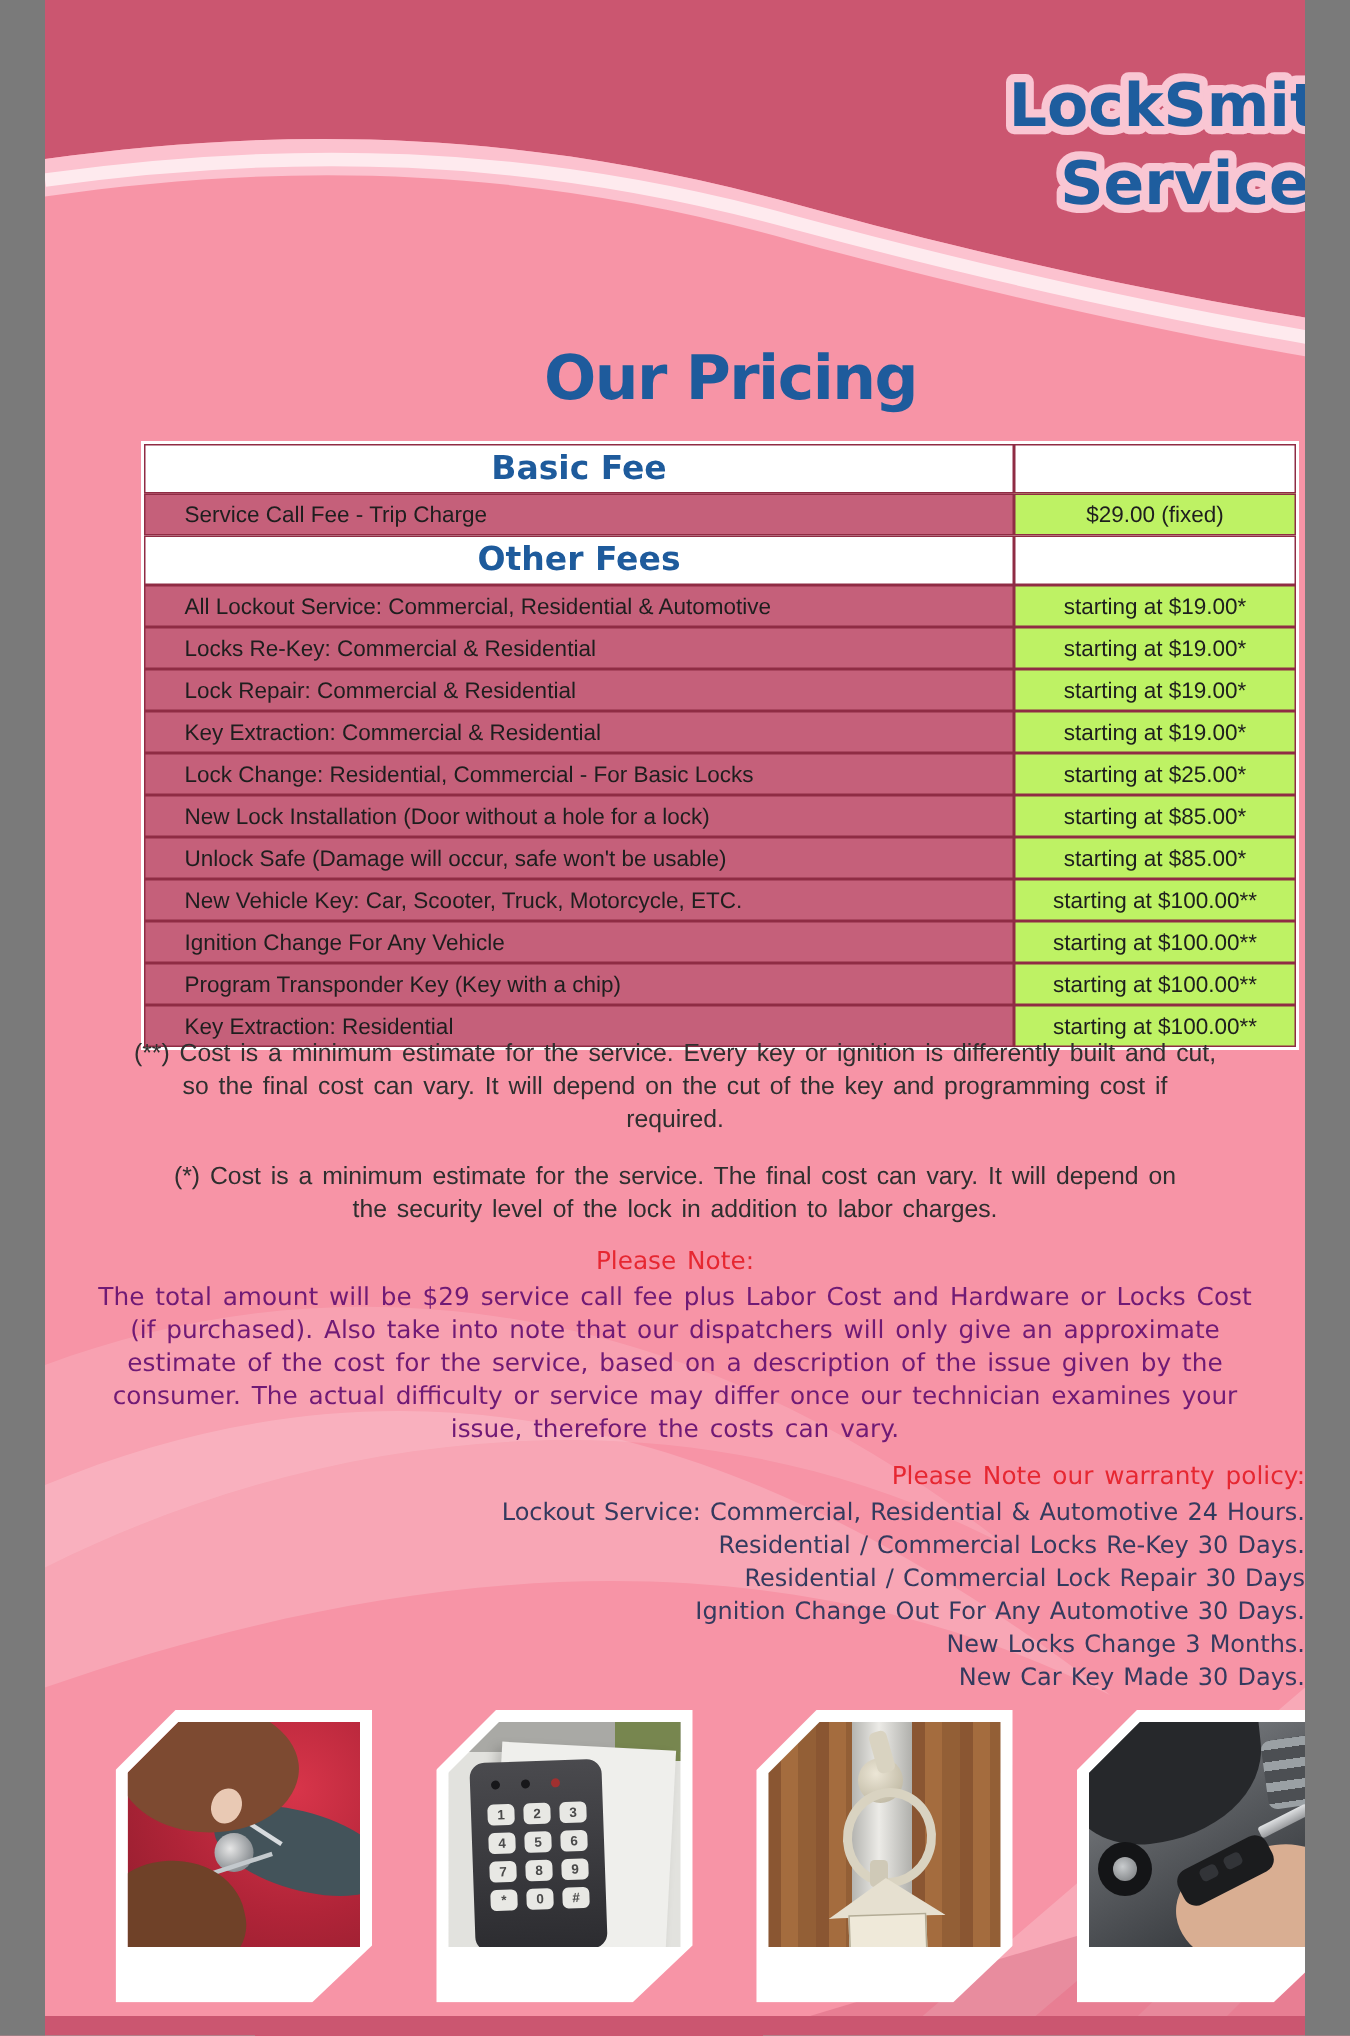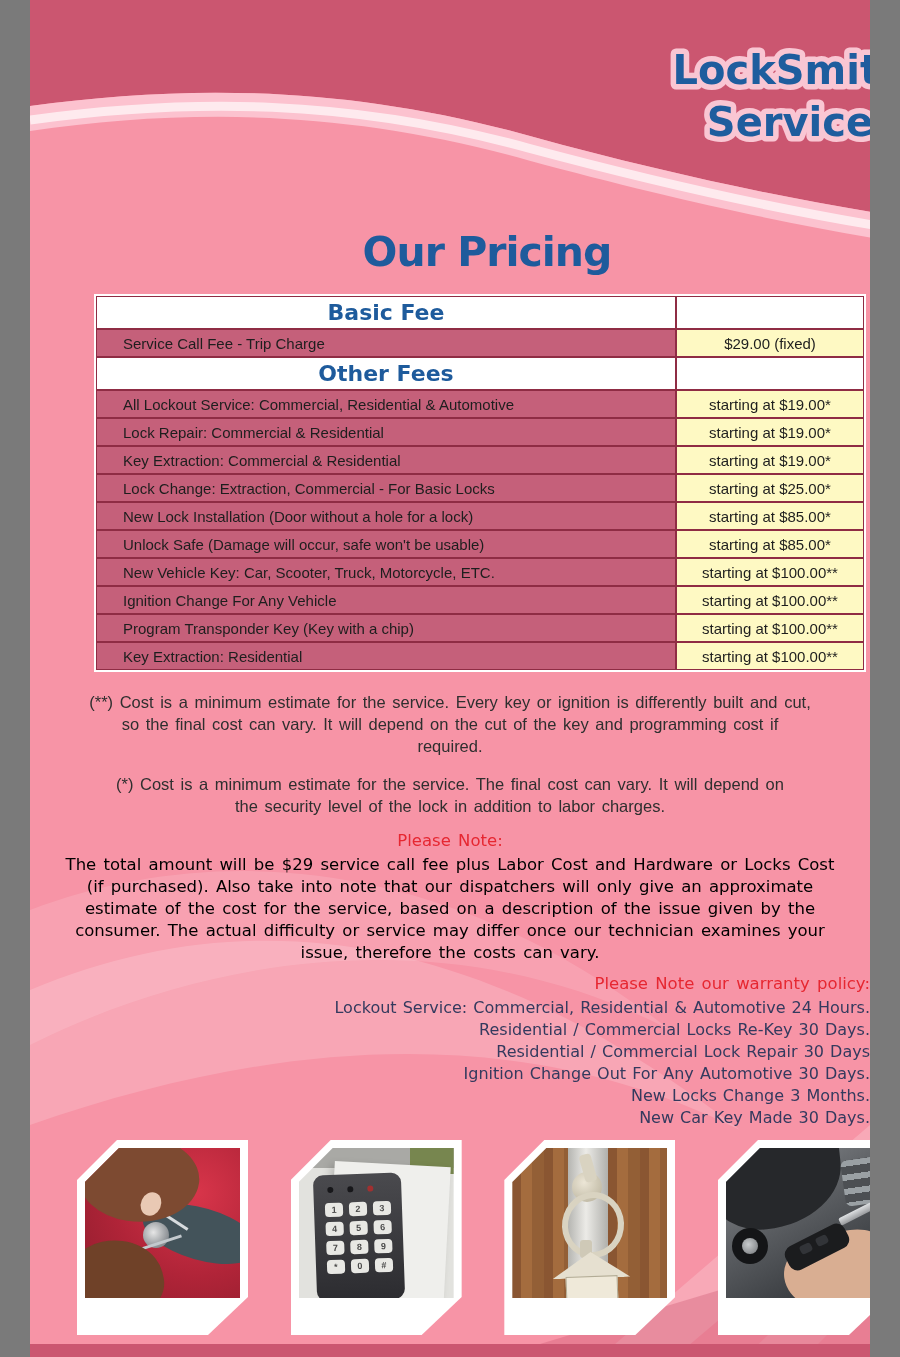--- a/index.html
+++ b/index.html
@@ -36,40 +36,40 @@
   .section-header-cell{
     background:#ffffff;text-align:center;height:29px;
     font-family:"DejaVu Sans",sans-serif;font-weight:bold;
     font-size:22px;color:#1e5b9c;
   }
   .section-header-price{background:#ffffff;width:178px;}
   .service-cell{
     background:#c5607a;height:24px;padding:1px 8px 1px 26px;
   }
   .price-cell{
-    background:#fef9c3;width:178px;text-align:center;padding:1px 4px;
+    background:#bef264;width:178px;text-align:center;padding:1px 4px;
   }
 
   
   .footnotes{position:absolute;top:692px;left:0;width:100%;}
   .footnote{
     margin:0 auto 17px auto;text-align:center;color:#2f2f2f;
     font-size:16.5px;line-height:1.32;word-spacing:2px;
   }
   .footnote.f1{max-width:668px;}
   .footnote.f2{max-width:724px;}
 
   .note-block{position:absolute;top:831px;left:0;width:100%;text-align:center;}
   .red-heading{
     font-size:16.5px;color:#e62731;margin:0 0 4px 0;word-spacing:2px;
     font-family:"DejaVu Sans",sans-serif;
   }
   .note-body{
     max-width:772px;margin:0 auto;font-size:16.5px;line-height:1.34;
-    color:#000000;word-spacing:2px;font-family:"DejaVu Sans",sans-serif;
+    color:#701a75;word-spacing:2px;font-family:"DejaVu Sans",sans-serif;
   }
   .warranty-block{position:absolute;top:974px;left:0;width:100%;text-align:right;}
   .warranty-list{margin:2px 0 0 0;}
   .warranty-item{
     font-size:16px;line-height:22px;color:#343a5e;word-spacing:1px;
     font-family:"DejaVu Sans",sans-serif;
     padding-left:12px;
   }
 
   
@@ -179,29 +179,33 @@
         </tr>
         <tr class="section-header-row">
           <td class="section-header-cell">Other Fees</td>
           <td class="section-header-price"></td>
         </tr>
         <tr class="service-row">
           <td class="service-cell">All Lockout Service: Commercial, Residential &amp; Automotive</td>
           <td class="price-cell">starting at $19.00*</td>
         </tr>
         <tr class="service-row">
+          <td class="service-cell">Locks Re-Key: Commercial &amp; Residential</td>
+          <td class="price-cell">starting at $19.00*</td>
+        </tr>
+        <tr class="service-row">
           <td class="service-cell">Lock Repair: Commercial &amp; Residential</td>
           <td class="price-cell">starting at $19.00*</td>
         </tr>
         <tr class="service-row">
           <td class="service-cell">Key Extraction: Commercial &amp; Residential</td>
           <td class="price-cell">starting at $19.00*</td>
         </tr>
         <tr class="service-row">
-          <td class="service-cell">Lock Change: Extraction, Commercial - For Basic Locks</td>
+          <td class="service-cell">Lock Change: Residential, Commercial - For Basic Locks</td>
           <td class="price-cell">starting at $25.00*</td>
         </tr>
         <tr class="service-row">
           <td class="service-cell">New Lock Installation (Door without a hole for a lock)</td>
           <td class="price-cell">starting at $85.00*</td>
         </tr>
         <tr class="service-row">
           <td class="service-cell">Unlock Safe (Damage will occur, safe won't be usable)</td>
           <td class="price-cell">starting at $85.00*</td>
         </tr>

